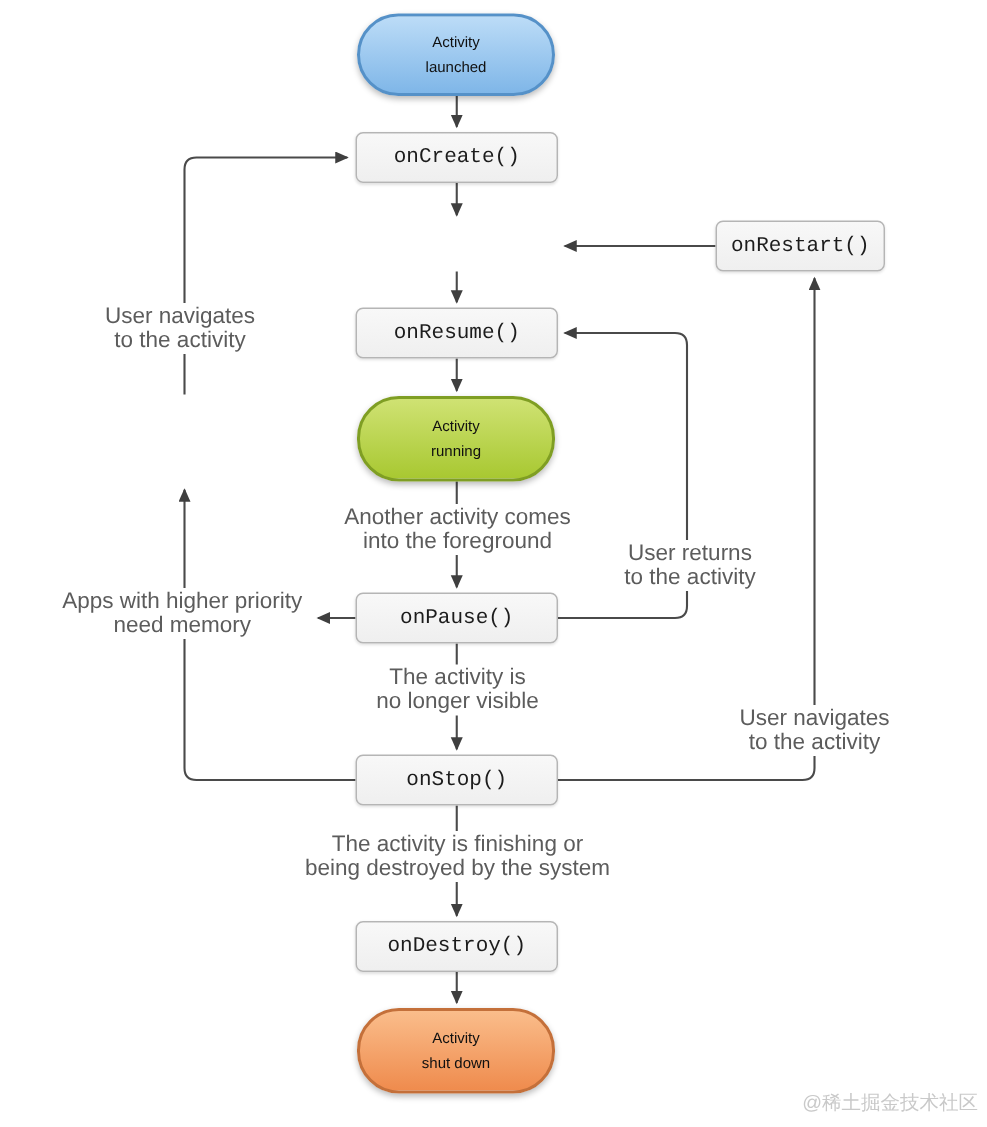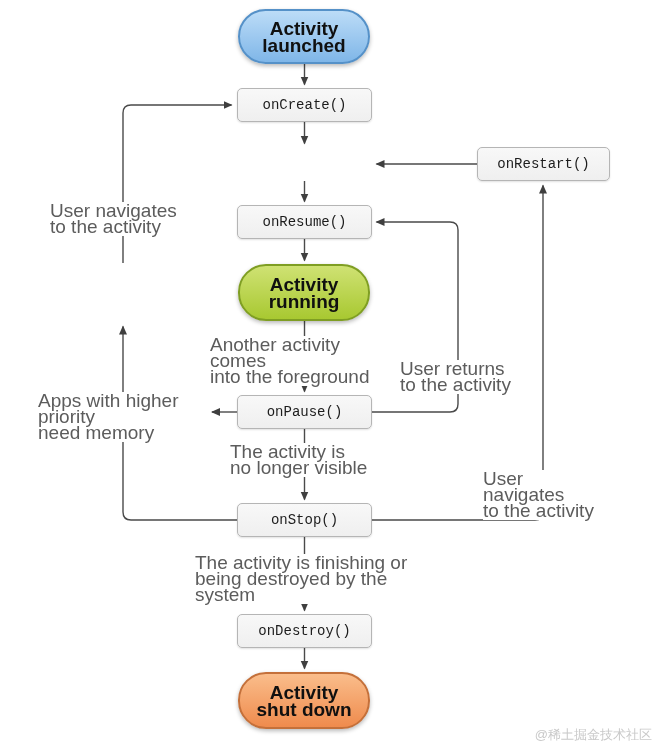--- a/index.html
+++ b/index.html
@@ -38,44 +38,44 @@
     font-family: Liberation Mono, monospace;
   }
   .pill {
     width: 132px;
     height: 56px;
     border-radius: 28px;
     display: flex;
     align-items: center;
     justify-content: center;
     text-align: center;
-    font-size: 19px;
-    font-weight: bold;
+    font-size: 10px;
+    font-weight: normal;
     color: #101010;
     line-height: 17px;
     white-space: pre-line;
     box-shadow: 0 2px 4px rgba(0,0,0,0.28);
   }
   .pill-blue {
     background: linear-gradient(#bcdcf7, #7fb6e8);
     border: 2px solid #5591c8;
   }
   .pill-green {
     background: linear-gradient(#cfe273, #a8c831);
     border: 2px solid #7f9e23;
   }
   .pill-orange {
     background: linear-gradient(#fabd8b, #ef8b4d);
     border: 2px solid #c4703a;
   }
   .annotation {
-    font-size: 19px;
+    font-size: 15px;
     line-height: 16px;
     color: #5c5c5c;
-    text-align: left;
+    text-align: center;
     white-space: pre-line;
     background: #ffffff;
     padding: 1px 0;
   }
   .watermark {
     font-size: 13px;
     color: #c9c9c9;
     right: 6px;
     top: 726px;
     z-index: 3;
@@ -116,21 +116,21 @@
 
 
   <div class="node pill pill-orange" style="left:238px; top:672px; height:57px;">Activity
 shut down</div>
 
   <div class="node lifecycle-box" style="left:237px; top:88px;">onCreate()</div>
 
 
   <div class="node lifecycle-box" style="left:237px; top:205px;">onResume()</div>
 
-  <div class="node lifecycle-box" style="left:477px; top:147px; width:133px;">onRestart()</div>
+  <div class="node lifecycle-box" style="left:477px; top:147px; width:113px;">onRestart()</div>
 
   <div class="node lifecycle-box" style="left:237px; top:395px;">onPause()</div>
 
   <div class="node lifecycle-box" style="left:237px; top:503px;">onStop()</div>
 
   <div class="node lifecycle-box" style="left:237px; top:614px;">onDestroy()</div>
 
   <div class="annotation" style="left:50px; top:202px; width:140px;">User navigates
 to the activity</div>
 

